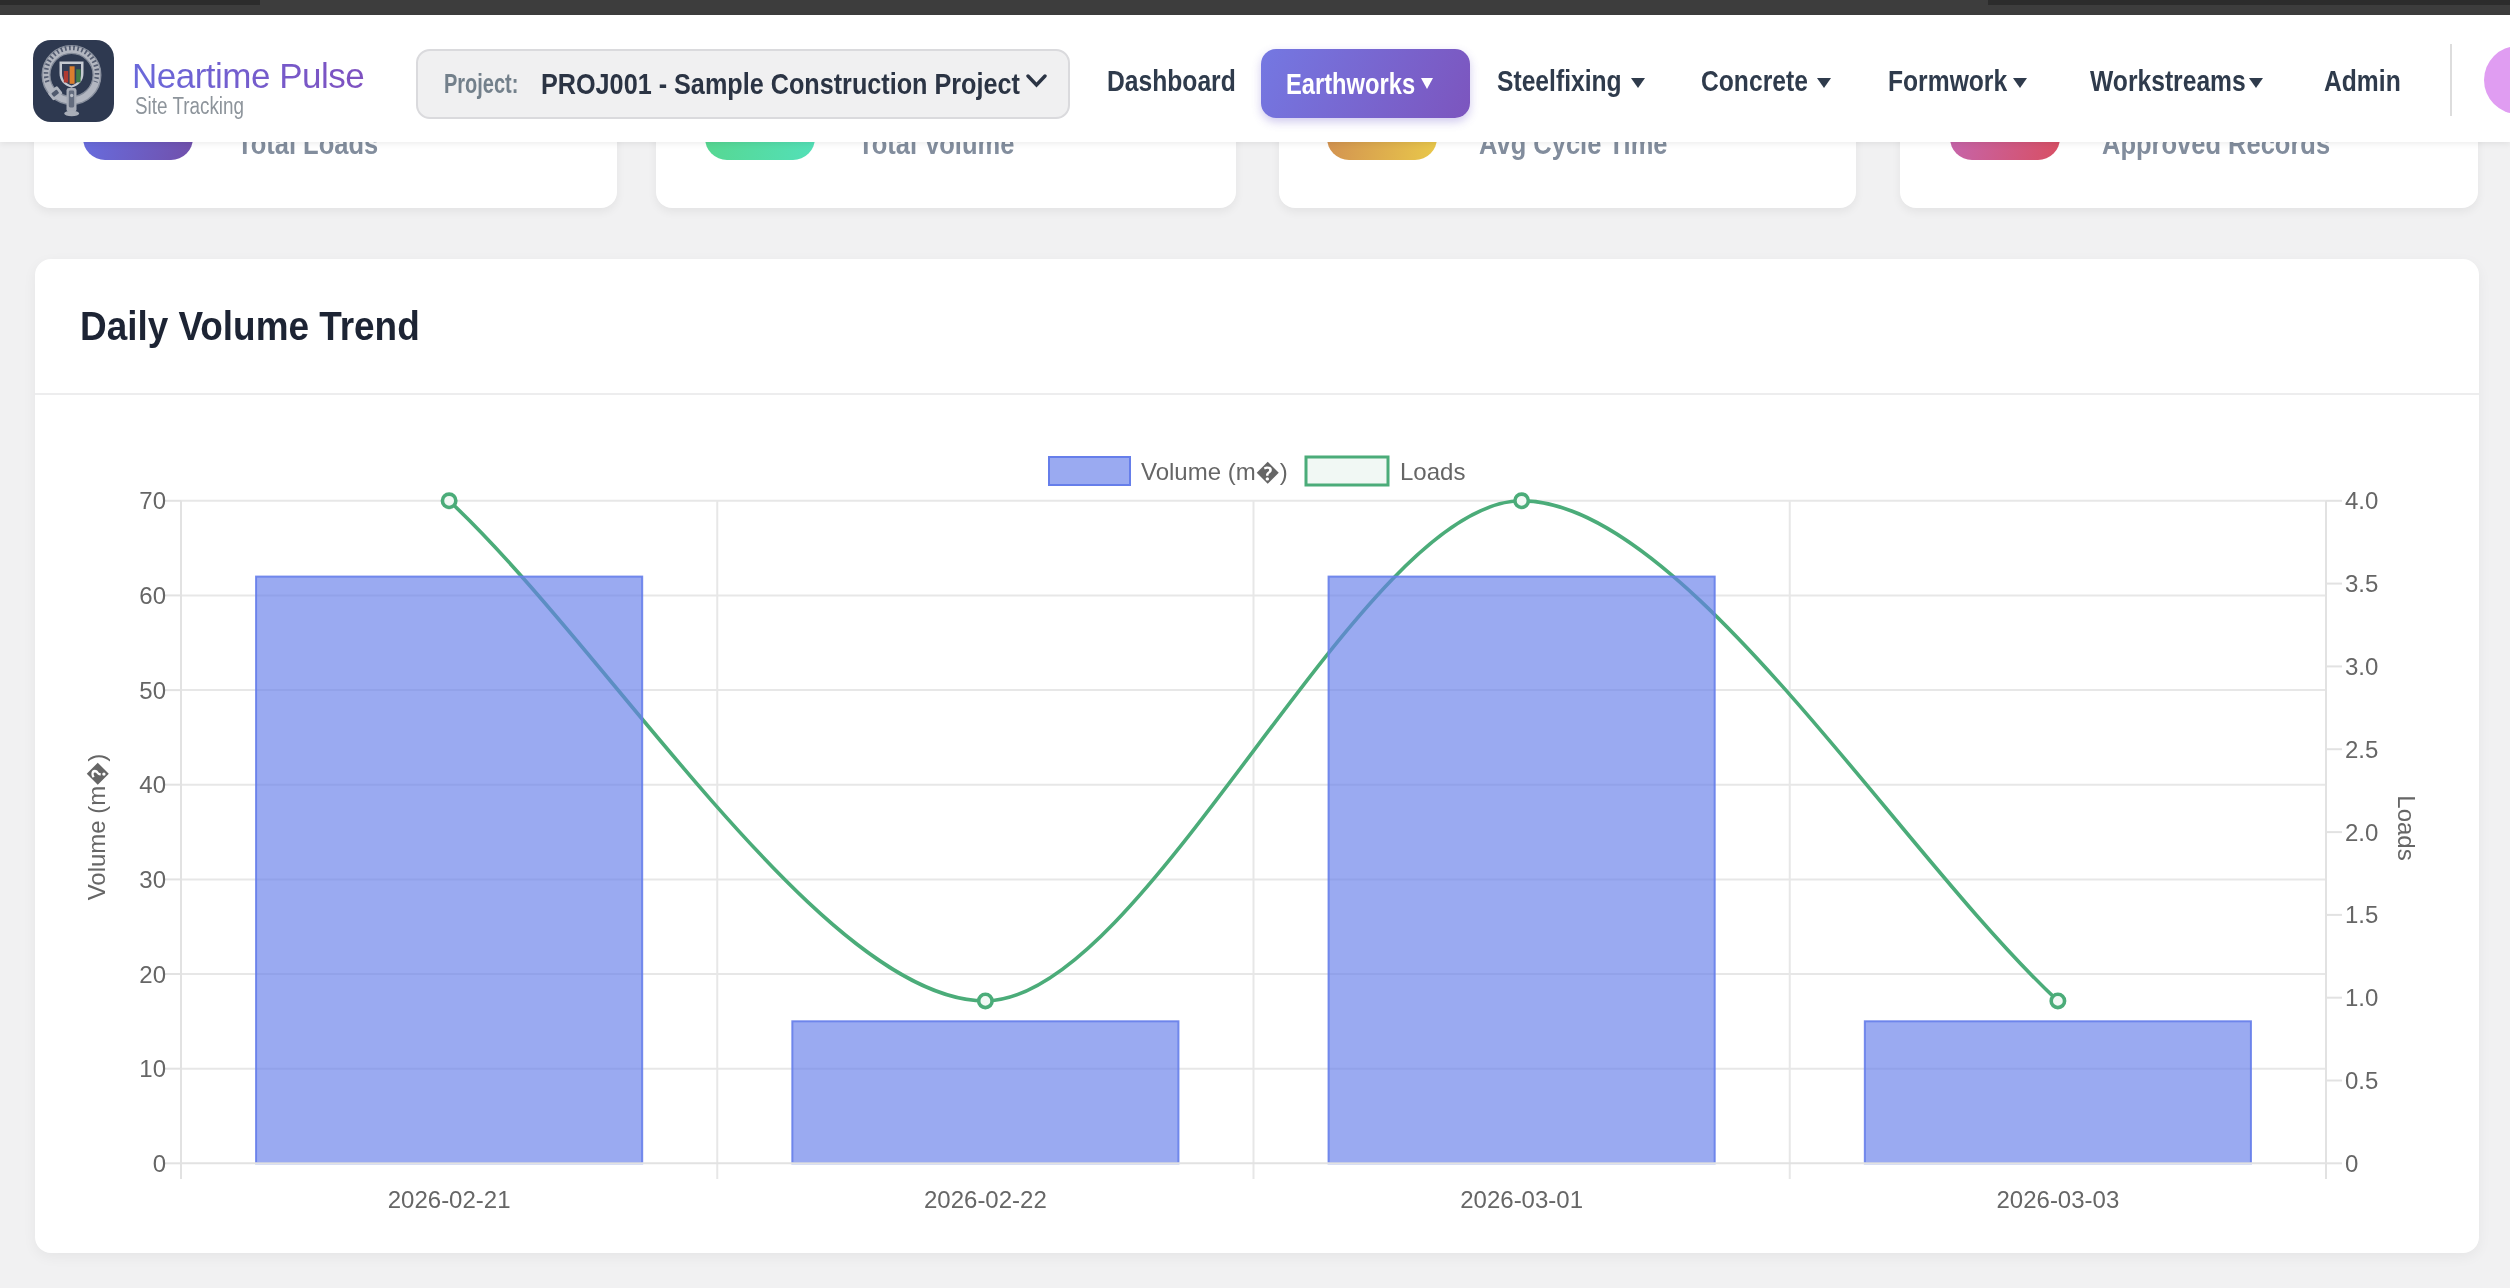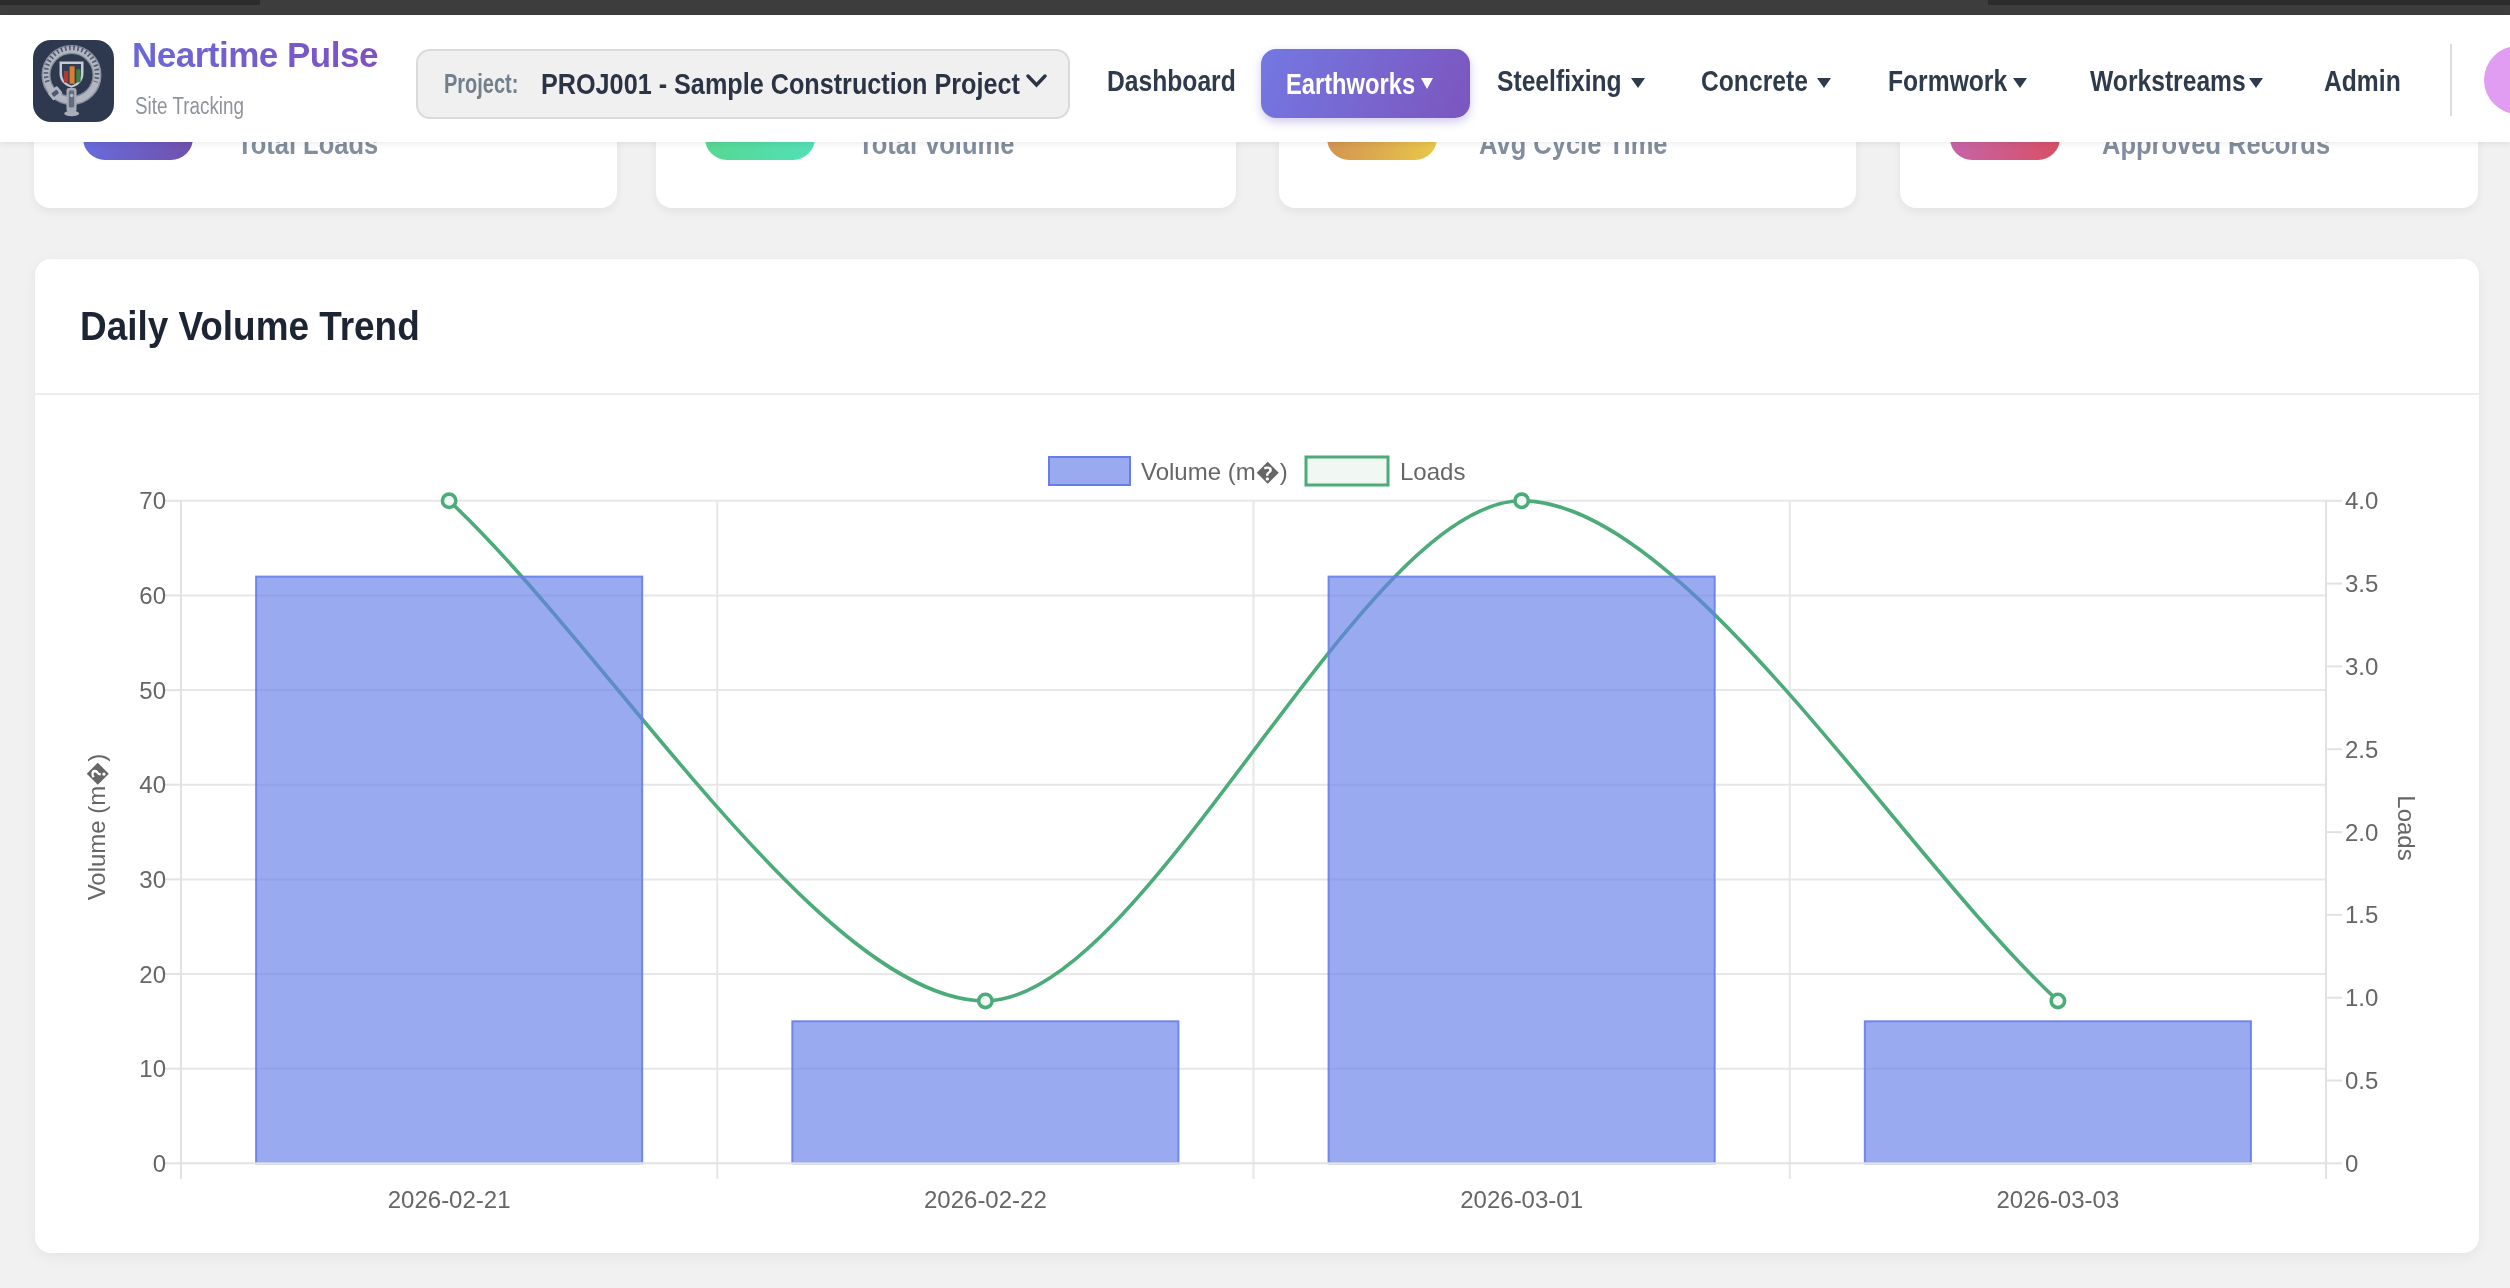--- a/index.html
+++ b/index.html
@@ -46,21 +46,21 @@
     <g transform="rotate(-38 22 53)">
         <rect x="16" y="48.5" width="12" height="9.6" rx="1.6" fill="#b0b5bf"></rect>
         <rect x="18.6" y="51" width="6.8" height="4.6" rx="1" fill="#505a6e"></rect>
       </g>
     <rect x="33.5" y="48" width="10" height="24" rx="2.4" fill="#a6abb6"></rect>
     <rect x="35.8" y="50.5" width="5.4" height="17" rx="1.4" fill="#646d7f"></rect>
     <circle cx="38.7" cy="55.5" r="1.7" fill="#b9bec7"></circle>
     <ellipse cx="38.7" cy="73.5" rx="7.5" ry="2.8" fill="#a9aeb8"></ellipse>
   </svg>
 
-  <div class="abs" style="left:132px;top:37px;font-size:35px;font-weight:700;letter-spacing:-0.5px;background:linear-gradient(90deg,#6a69da,#7e51c0);-webkit-background-clip:text;background-clip:text;color:transparent;line-height:35px;">Neartime Pulse</div>
+  <div class="abs" style="left:132px;top:58px;font-size:35px;font-weight:400;letter-spacing:-0.5px;background:linear-gradient(90deg,#6a69da,#7e51c0);-webkit-background-clip:text;background-clip:text;color:transparent;line-height:35px;">Neartime Pulse</div>
   <div class="abs" style="left:135px;top:95px;font-size:23px;color:#8d949b;line-height:23px;transform:scaleX(0.82);transform-origin:0 0;">Site Tracking</div>
 
   <div class="abs" style="left:416px;top:49px;width:654px;height:70px;background:#f0f0f1;border:2px solid #dadadd;border-radius:14px;"></div>
   <div class="abs" style="left:444px;top:68px;font-size:27px;font-weight:600;color:#73808b;line-height:32px;transform:scaleX(0.74);transform-origin:0 0;">Project:</div>
   <div class="abs" style="left:541px;top:66px;width:626px;height:36px;overflow:hidden;font-size:30px;font-weight:700;color:#2b3444;line-height:36px;white-space:nowrap;transform:scaleX(0.84);transform-origin:0 0;">PROJ001 - Sample Construction Project</div>
   <svg class="abs" style="left:1026px;top:72px;" width="21" height="18" viewBox="0 0 21 18">
       <path d="M2 4 L10.5 13 L19 4" fill="none" stroke="#2b3444" stroke-width="3.4" stroke-linecap="round"></path>
     </svg>
 
   <div class="abs nav" style="left:1107px;top:66px;font-size:29px;font-weight:600;color:#2f3b4c;line-height:31px;transform:scaleX(0.85);transform-origin:0 0;">Dashboard</div>

